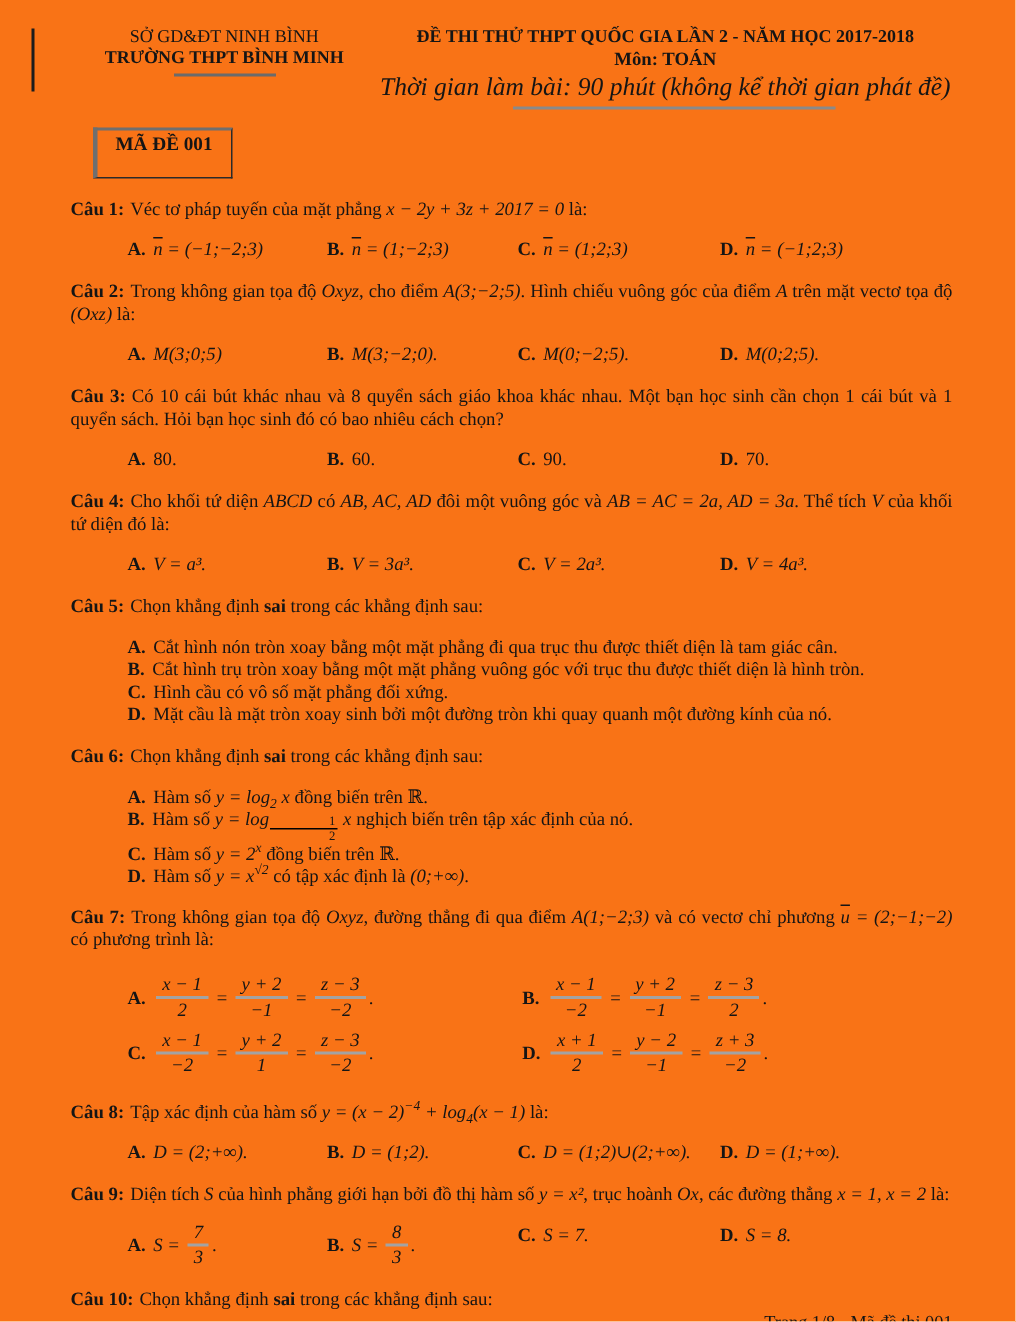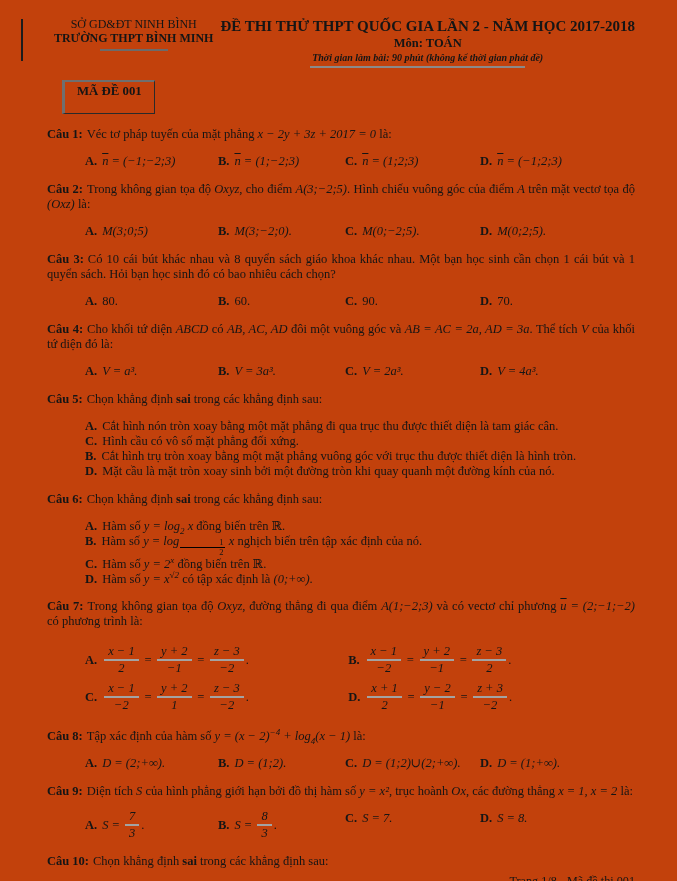--- a/index.html
+++ b/index.html
@@ -1,28 +1,28 @@
 <!DOCTYPE html>
 <html><head>
 <meta charset="utf-8">
 <style>
   html,body{margin:0;padding:0;background:#fff;}
   body{width:677px;height:881px;font-family:"Liberation Serif","DejaVu Serif",serif;color:#151515;font-size:12.5px;line-height:1.2;}
-  .page{position:relative;width:677px;height:881px;background:#c2410c;overflow:hidden;}
+  .page{position:relative;width:677px;height:881px;background:#f97316;overflow:hidden;}
   .artifact{position:absolute;left:21px;top:19px;width:2px;height:42px;background:#1c1c1c;}
   .content{margin:0 42px 0 47px;}
   
   .header{display:flex;padding-top:17px;}
   .h-left{width:205px;text-align:center;font-size:12px;}
   .h-left .school{font-weight:bold;}
   .h-rule{width:68px;height:2px;background:#6b6b6b;margin:3px auto 0;}
   .h-right{flex:1;text-align:center;}
-  .h-title{font-weight:bold;font-size:15px;white-space:nowrap;}
+  .h-title{font-weight:bold;font-size:12px;white-space:nowrap;}
   .h-subject{font-weight:bold;font-size:12.5px;margin-top:1px;}
-  .h-duration{font-weight:bold;font-style:italic;font-size:10px;margin-top:1px;}
+  .h-duration{font-weight:normal;font-style:italic;font-size:17px;margin-top:1px;}
   .d-rule{width:215px;height:2px;background:#8a8a8a;margin:2px auto 0 90px;}
   
   .code-row{margin:12px 0 8px 15px;}
   .code-box{display:inline-block;border:1px solid #2a2a2a;border-left:3px solid #6f6f6f;border-top:2px solid #6f6f6f;padding:2px 12px 14px;font-weight:bold;font-size:12.8px;}
   
   .q{margin-top:4px;}
   .qbody{text-align:justify;}
   .qlabel{font-weight:bold;margin-right:4px;}
   .b{font-weight:bold;}
   .m{font-style:italic;}
@@ -105,22 +105,22 @@
         <div class="opt"><span class="ol">A.</span><span class="m">V = a³.</span></div>
         <div class="opt"><span class="ol">B.</span><span class="m">V = 3a³.</span></div>
         <div class="opt"><span class="ol">C.</span><span class="m">V = 2a³.</span></div>
         <div class="opt"><span class="ol">D.</span><span class="m">V = 4a³.</span></div>
       </div>
     </div>
 
     <div class="q">
       <p class="qbody"><span class="qlabel">Câu 5:</span><span>Chọn khẳng định </span><span class="b">sai</span><span> trong các khẳng định sau:</span></p>
       <p class="optpara"><span class="ol">A.</span><span>Cắt hình nón tròn xoay bằng một mặt phẳng đi qua trục thu được thiết diện là tam giác cân.</span></p>
+      <p class="optpara"><span class="ol">B.</span><span>Cắt hình trụ tròn xoay bằng một mặt phẳng vuông góc với trục thu được thiết diện là hình tròn.</span></p>
       <p class="optpara"><span class="ol">C.</span><span>Hình cầu có vô số mặt phẳng đối xứng.</span></p>
-      <p class="optpara"><span class="ol">B.</span><span>Cắt hình trụ tròn xoay bằng một mặt phẳng vuông góc với trục thu được thiết diện là hình tròn.</span></p>
       <p class="optpara"><span class="ol">D.</span><span>Mặt cầu là mặt tròn xoay sinh bởi một đường tròn khi quay quanh một đường kính của nó.</span></p>
     </div>
 
     <div class="q">
       <p class="qbody"><span class="qlabel">Câu 6:</span><span>Chọn khẳng định </span><span class="b">sai</span><span> trong các khẳng định sau:</span></p>
       <p class="optpara"><span class="ol">A.</span><span>Hàm số </span><span class="m">y = log</span><sub>2</sub><span class="m"> x</span><span> đồng biến trên </span><span>ℝ</span><span>.</span></p>
       <p class="optpara"><span class="ol">B.</span><span>Hàm số </span><span class="m">y = log</span><span class="subfrac"><span class="fn">1</span><span class="fd">2</span></span><span class="m"> x</span><span> nghịch biến trên tập xác định của nó.</span></p>
       <p class="optpara"><span class="ol">C.</span><span>Hàm số </span><span class="m">y = 2</span><sup>x</sup><span> đồng biến trên </span><span>ℝ</span><span>.</span></p>
       <p class="optpara"><span class="ol">D.</span><span>Hàm số </span><span class="m">y = x</span><sup>√2</sup><span> có tập xác định là </span><span class="m">(0;+∞)</span><span>.</span></p>
     </div>

